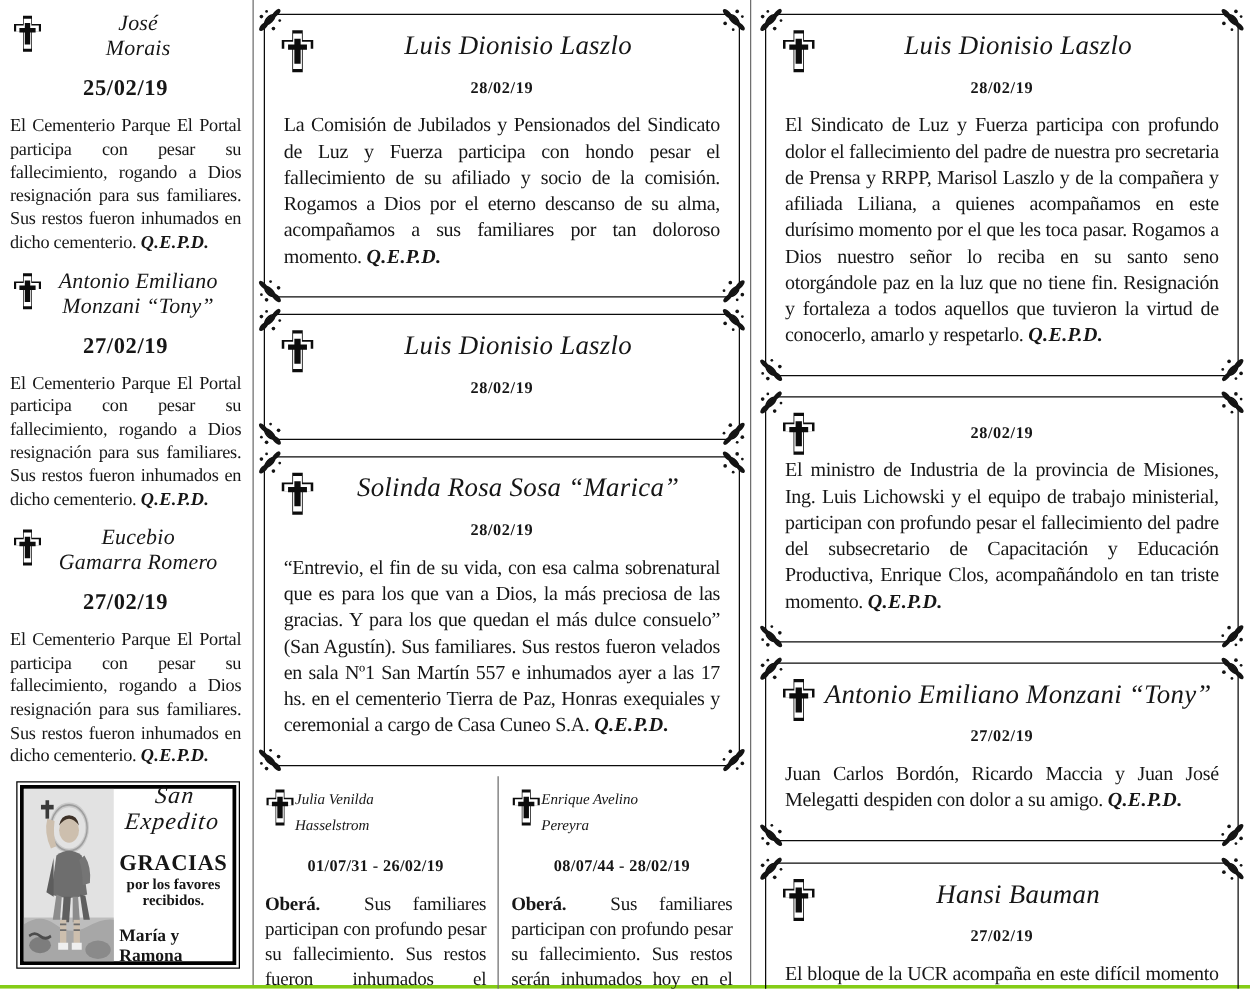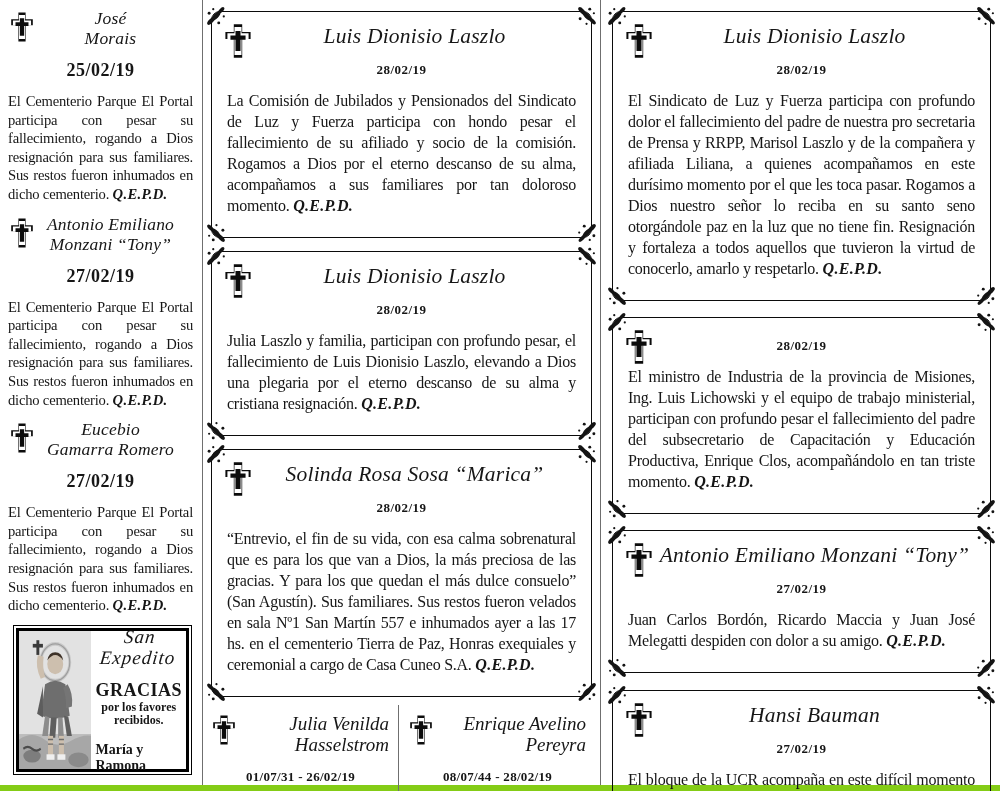--- a/index.html
+++ b/index.html
@@ -4,21 +4,21 @@
 <style>
   * { margin:0; padding:0; box-sizing:border-box; }
   html,body { background:#ffffff; }
   body {
     width:1000px; height:791px; overflow:hidden;
     font-family:"Liberation Serif", serif;
     color:#161616;
   }
   .page {
     width:1000px; height:791px; display:flex;
-    border-bottom:6px solid #84cc16;
+    border-bottom:3px solid #84cc16;
   }
 
   
   .col-left  { width:203px; border-right:1px solid #6f6f6f; padding:6px 9px 0 8px; }
   .col-mid   { width:398px; border-right:1px solid #6f6f6f; padding:4px 5px 0 5px; display:flex; flex-direction:column; }
   .col-right { flex:1; padding:8px 7px 0 9px; }
 
   
   .plain-obit { position:relative; margin-bottom:8px; }
   .plain-obit .cross-wrap { position:absolute; left:2px; top:4px; }
@@ -54,21 +54,21 @@
   .corner.br { right:-7px; bottom:-7px; transform:rotate(180deg); }
   .corner.bl { left:-7px;  bottom:-7px; transform:rotate(270deg); }
 
   
   .sub-row { flex:1; display:flex; margin-top:8px; }
   .sub-obit { position:relative; flex:1; padding:4px 9px 0 4px; }
   .sub-obit + .sub-obit { border-left:1px solid #6f6f6f; padding-left:10px; }
   .sub-obit .cross-wrap { position:absolute; left:4px; top:8px; }
   .sub-obit + .sub-obit .cross-wrap { left:10px; }
   .sub-title {
-    text-align:right; font-style:italic; font-size:19px; line-height:21px;
+    text-align:left; font-style:italic; font-size:12px; line-height:21px;
     white-space:pre-line; padding:4px 0 0 24px;
   }
   .sub-date { text-align:center; font-weight:bold; font-size:13px; margin:14px 0 13px; letter-spacing:.3px; }
   .sub-body { font-size:15.2px; line-height:20px; text-align:justify; letter-spacing:-.2px; }
   .lead { font-weight:bold; }
 
   
   .memorial-card {
     margin:10px 1px 12px 5px; border:1px solid #000; padding:2px; background:#fff;
   }
@@ -232,21 +232,20 @@
           </svg>
         </div>
       </div>
 
     <div class="obit-box" style="margin-top:13px;">
       <span class="cross-wrap"><svg class="cross-md">
             <use href="#cross"></use>
           </svg></span>
       <div class="box-title">Luis Dionisio Laszlo</div>
       <div class="box-date">28/02/19</div>
-      <div class="box-body"><span>Julia Laszlo y familia, participan con profundo pesar, el fallecimiento de Luis Dionisio Laszlo, elevando a Dios una plegaria por el eterno descanso de su alma y cristiana resignación.</span> <span class="qepd">Q.E.P.D.</span></div>
     <div class="corner tl">
           <svg>
             <use href="#fleur"></use>
           </svg>
         </div>
         <div class="corner tr">
           <svg>
             <use href="#fleur"></use>
           </svg>
         </div>

